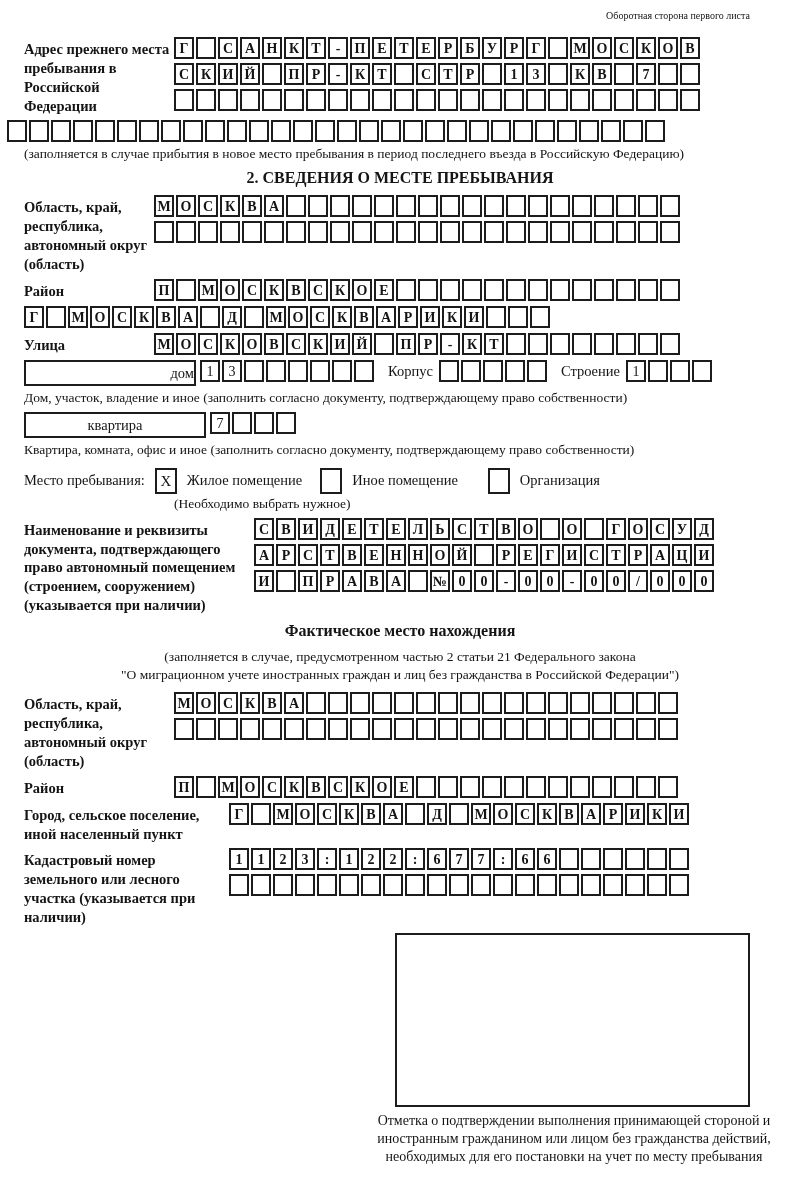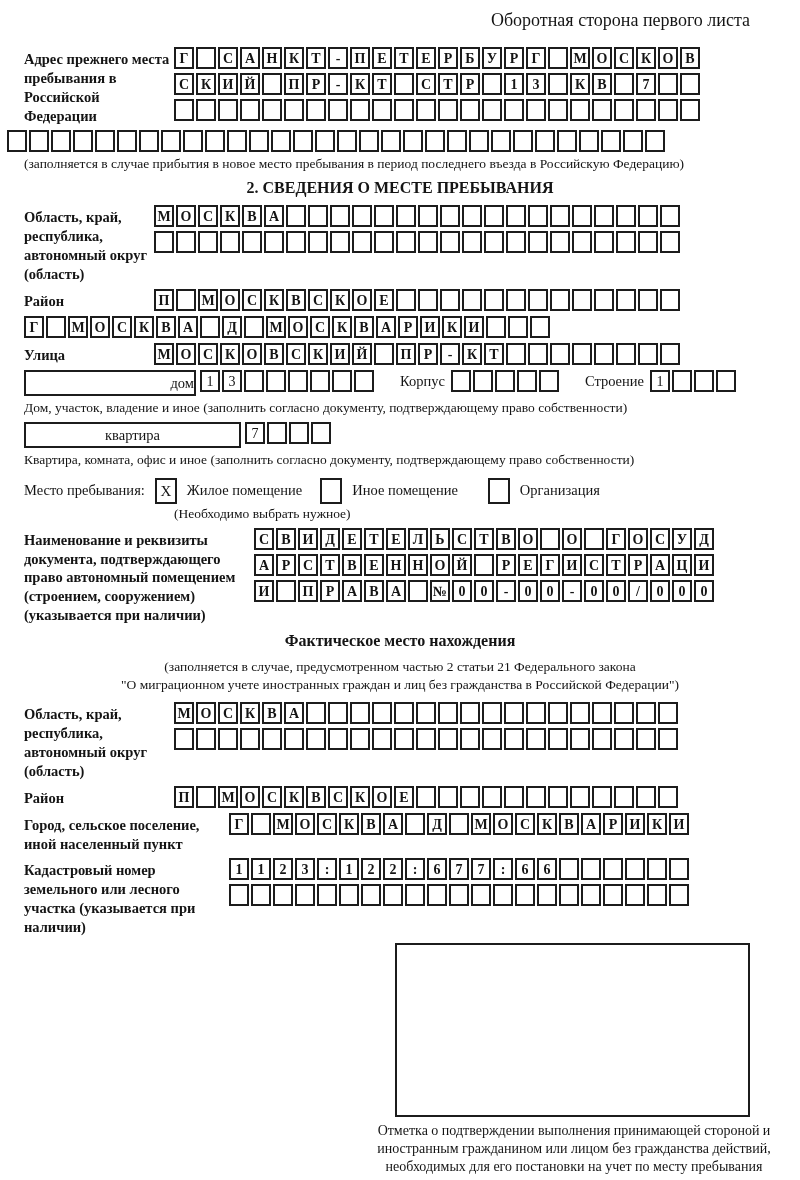--- a/index.html
+++ b/index.html
@@ -3,21 +3,21 @@
 <meta charset="utf-8">
 <style>
   * { box-sizing: border-box; }
   html,body { margin:0; padding:0; background:#ffffff; }
   .page {
     width:800px; height:1180px; overflow:hidden; position:relative;
     padding:10px 24px 0 24px;
     font-family:"Liberation Serif","DejaVu Serif",serif;
     color:#141414; background:#ffffff;
   }
-  .hdr { text-align:right; font-size:18px; padding-right:26px; margin-bottom:16px; }
+  .hdr { text-align:right; font-size:10px; padding-right:26px; margin-bottom:16px; }
 
   .field { display:flex; margin-bottom:5px;font-weight:bold; }
   .flabel { font-size:14.5px; line-height:1.3; flex-shrink:0; padding-top:3px; }
   .w130 { width:130px; } .w150 { width:150px; } .w205 { width:205px; } .w230 { width:230px; }
   .cellcol { display:flex; flex-direction:column; gap:4px; }
 
   .cells { display:flex; gap:2px; flex-shrink:0; }
   .cell {
     width:20px; height:22px; border:2px solid #1c1c1c; background:#fff;
     font-size:14px; line-height:19px; text-align:center; flex-shrink:0;
@@ -25,22 +25,22 @@
   .fullrow { margin-left:-17px; margin-top:5px; }
   .note { text-align:left; font-size:13.5px; margin:4px 0 6px 0; }
   .sect-title { text-align:center; font-weight:bold; font-size:16px; margin:7px 0 8px 0; }
 
   .houserow { display:flex; align-items:flex-start; margin-bottom:2px; }
   .labelbox {
     border:2px solid #1c1c1c; height:26px; line-height:22px; text-align:center;
     font-size:14.5px; flex-shrink:0; margin-right:4px;
   }
   .labelbox.w-dom { width:172px;text-align:right; }
-  .labelbox.w-kv { width:217px; }
-  .inline-label { font-size:14.5px; padding:3px 6px 0 26px; white-space:nowrap; }
+  .labelbox.w-kv { width:182px; }
+  .inline-label { font-size:14.5px; padding:3px 6px 0 14px; white-space:nowrap; }
 
   .stayrow { display:flex; align-items:center; margin:10px 0 2px 0; font-size:14.5px; }
   .cb {
     width:22px; height:26px; border:2px solid #1c1c1c; margin:0 10px 0 10px;
     text-align:center; font-size:15px; line-height:22px; flex-shrink:0;
   }
   .cb-gap1 { margin-left:18px; } .cb-gap2 { margin-left:30px; }
   .note-choose { text-align:left; padding-left:150px; margin-top:2px; }
 
   .fact-note { text-align:center; font-size:13.5px; line-height:1.35; margin-bottom:8px; }

